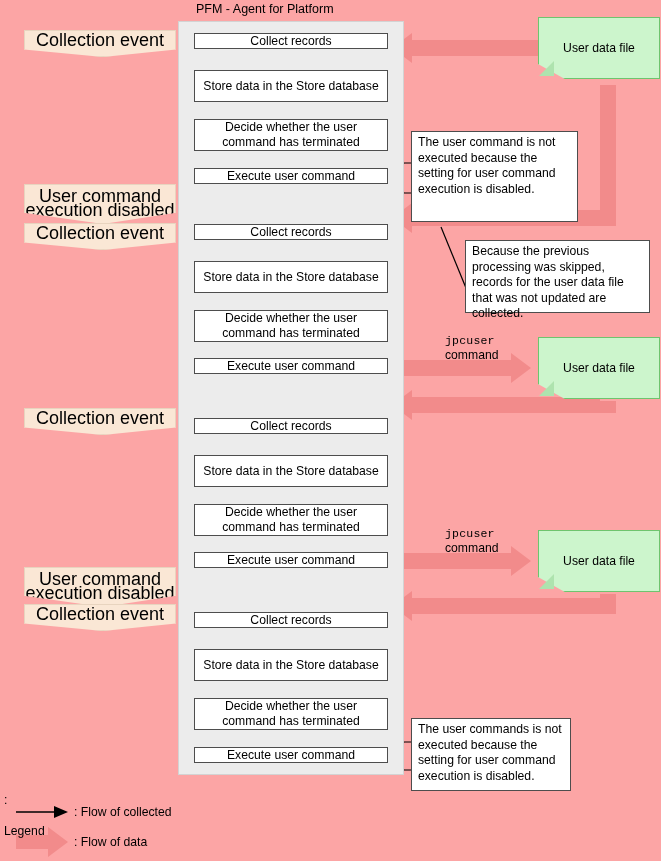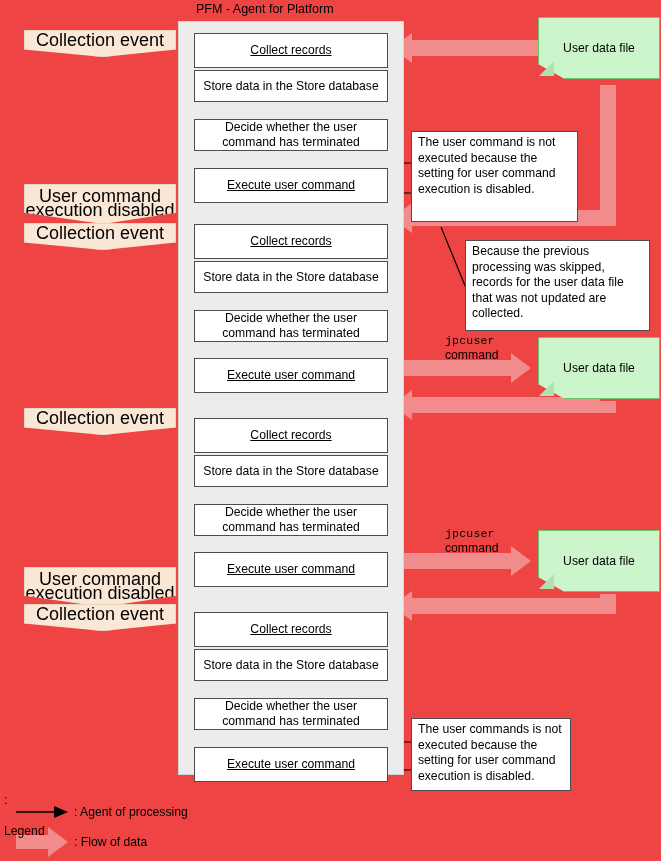--- a/index.html
+++ b/index.html
@@ -10,21 +10,21 @@
   }
   body {
     font-family: "Liberation Sans", sans-serif;
     color: #000000;
   }
   #canvas {
     position: relative;
     width: 661px;
     height: 861px;
     overflow: hidden;
-    background: #ef4444;
+    background: #fca5a5;
   }
   #svg-layer {
     position: absolute;
     left: 0;
     top: 0;
     width: 661px;
     height: 861px;
     pointer-events: none;
   }
 
@@ -59,21 +59,21 @@
     border: 1.5px solid #4d4d4d;
     box-sizing: border-box;
     display: flex;
     align-items: center;
     justify-content: center;
     text-align: center;
     font-size: 12.2px;
     line-height: 15px;
     padding: 0 2px;
   }
-  .proc-box.one-line { height: 35px; text-decoration: underline; }
+  .proc-box.one-line { height: 16px; }
   .proc-box.two-line { height: 32px; }
 
   
   .event-banner {
     position: absolute;
     left: 24px;
     width: 152px;
     background: #fae7d5;
     border: 1px solid #e8d4bf;
     box-sizing: border-box;
@@ -302,21 +302,21 @@
   </div>
   <div class="proc-box two-line" style="top:698px;">
     <span>Decide whether the user command has terminated</span>
   </div>
   <div class="proc-box one-line" style="top:747px;">
     <span>Execute user command</span>
   </div>
 
   <div class="callout" style="left:411px; top:131px; width:167px; height:91px;">The user command is not executed because the setting for user command execution is disabled.</div>
 
-  <div class="callout" style="left:465px; top:240px; width:185px; height:91px;">Because the previous processing was skipped, records for the user data file that was not updated are collected.</div>
+  <div class="callout" style="left:465px; top:240px; width:185px; height:73px;">Because the previous processing was skipped, records for the user data file that was not updated are collected.</div>
 
   <div class="callout" style="left:411px; top:718px; width:160px; height:73px;">The user commands is not executed because the setting for user command execution is disabled.</div>
 
   <div class="data-file" style="left:538px; top:17px;">
     <span>User data file</span>
   </div>
   <div class="data-file-fold" style="left:539px; top:61px;"></div>
 
   <div class="data-file" style="left:538px; top:337px;">
     <span>User data file</span>
@@ -332,16 +332,16 @@
     <span class="mono">jpcuser</span><br>
     <span>command</span>
   </div>
   <div class="cmd-label" style="left:413px; top:526px;">
     <span class="mono">jpcuser</span><br>
     <span>command</span>
   </div>
 
   <div class="legend-title">Legend</div>
   <div class="legend-colon">:</div>
-  <div class="legend-text" style="left:74px; top:805px;">: Agent of processing</div>
+  <div class="legend-text" style="left:74px; top:805px;">: Flow of collected</div>
   <div class="legend-text" style="left:74px; top:835px;">: Flow of data</div>
 
 </div>
 
 </body></html>

